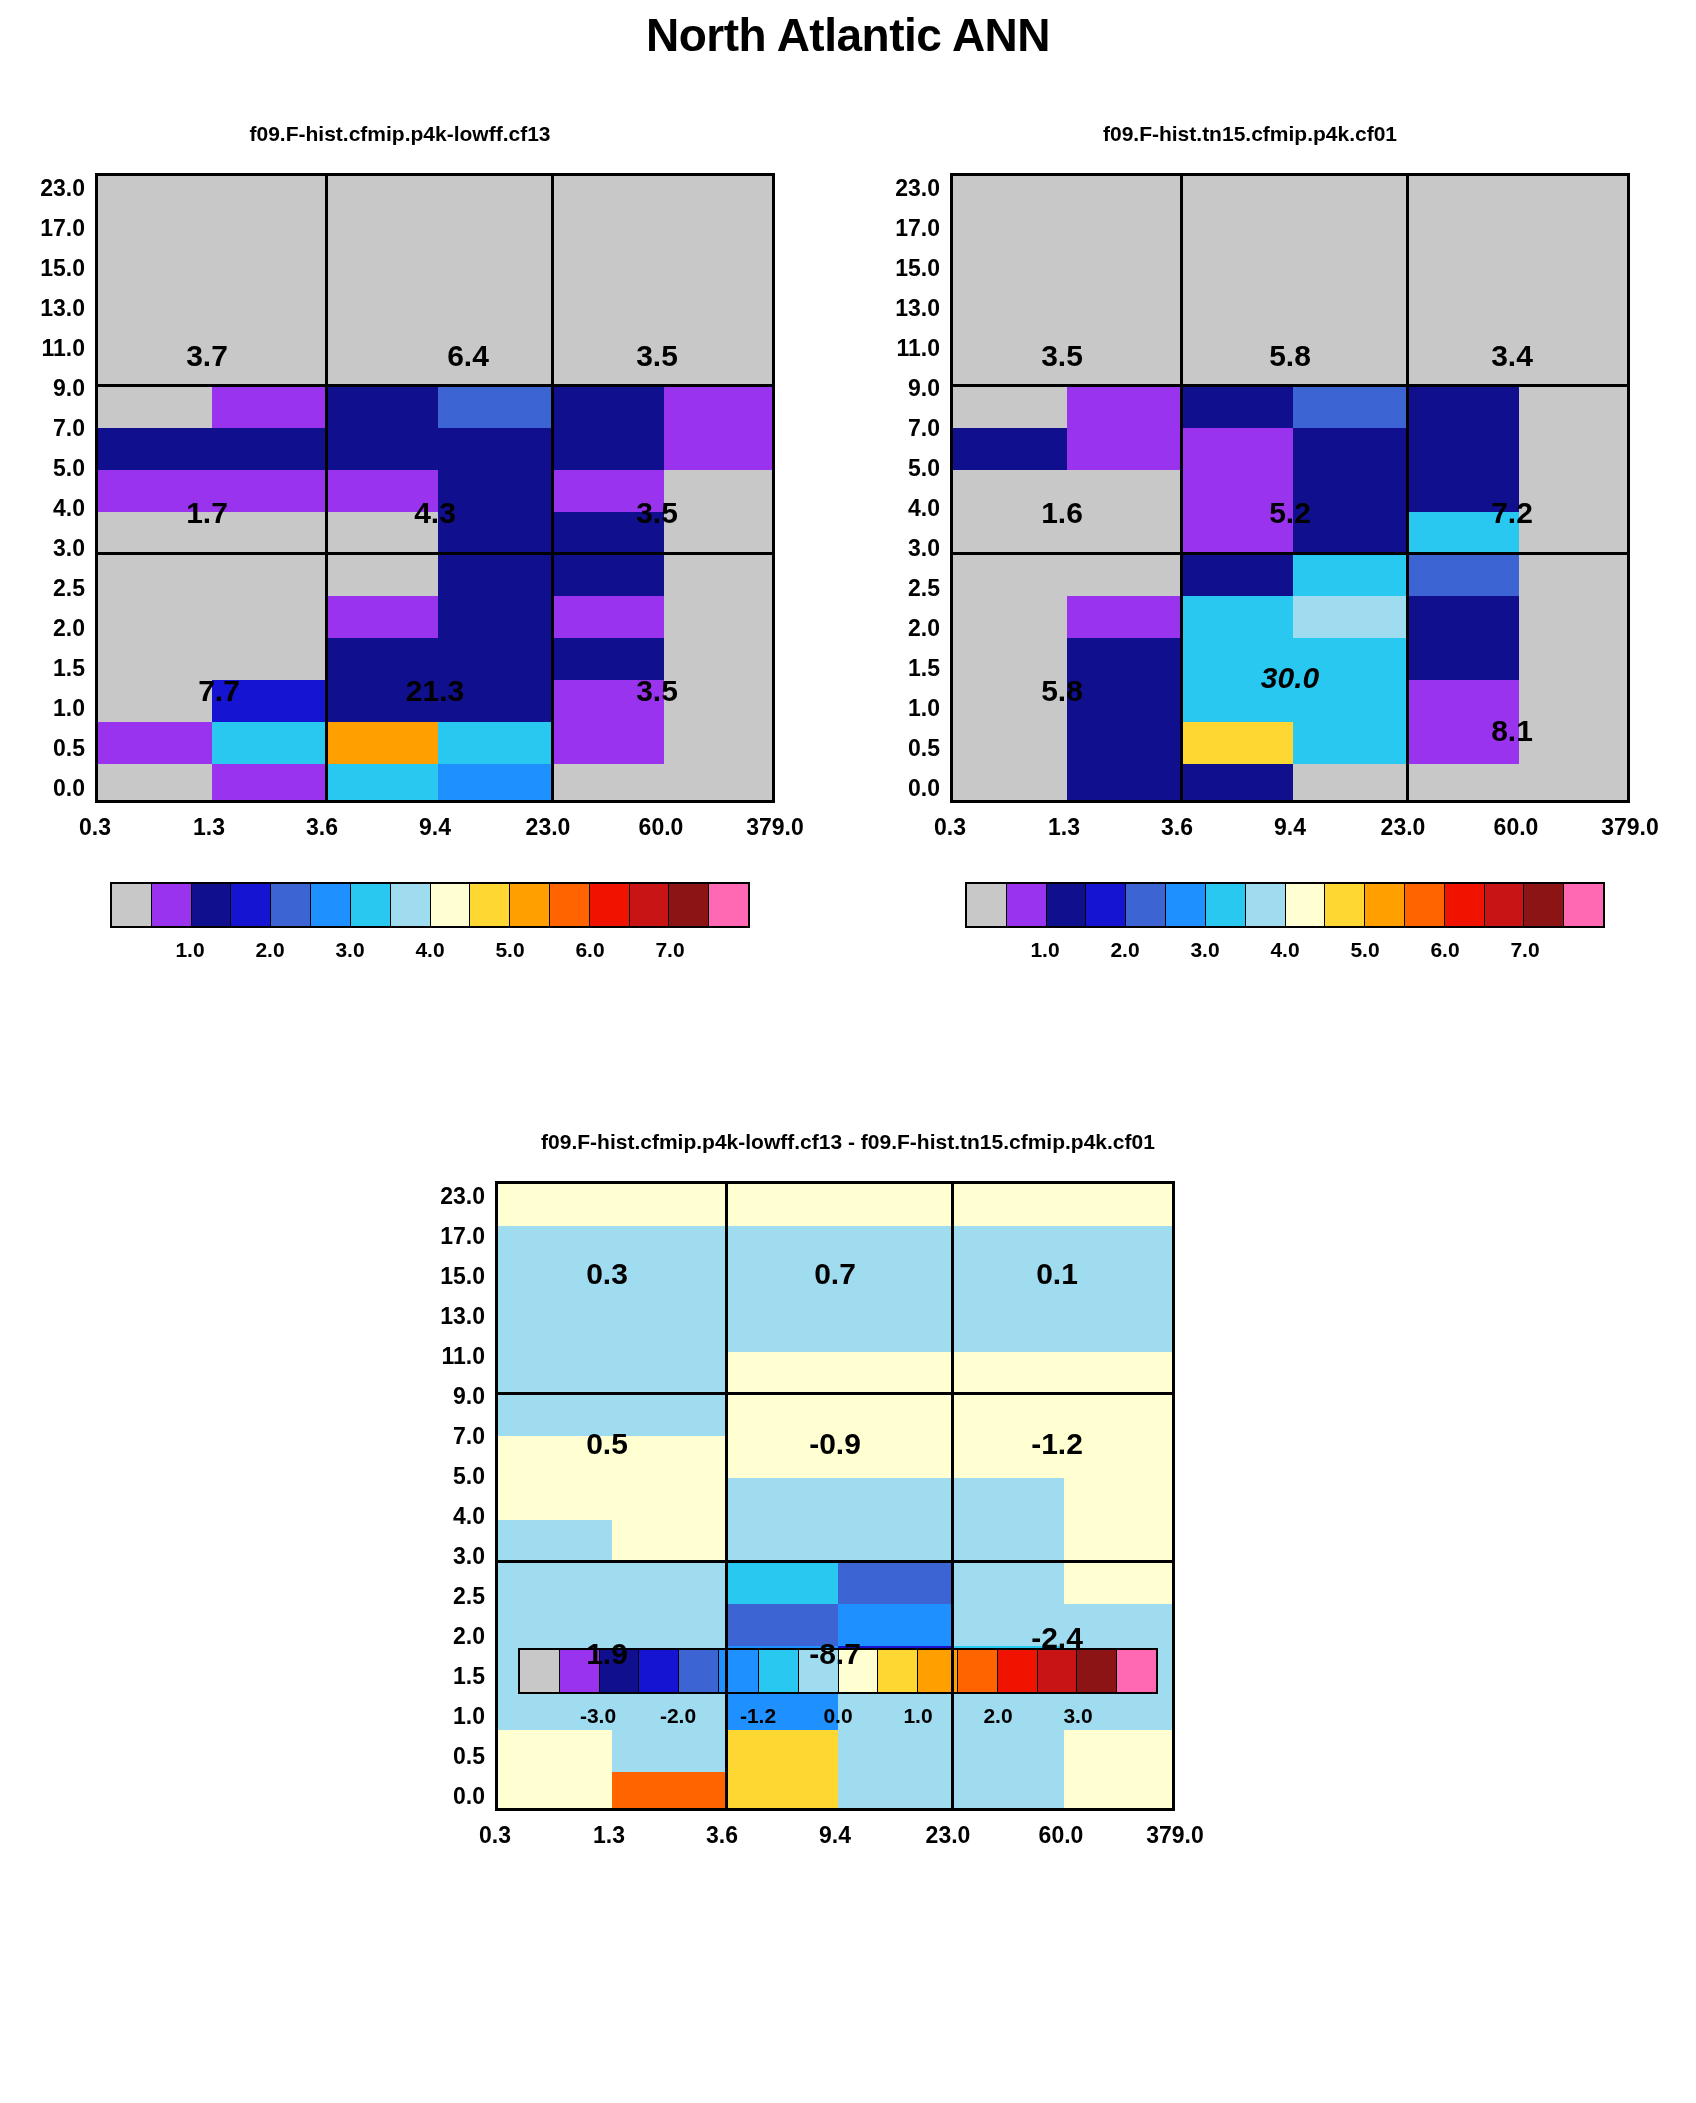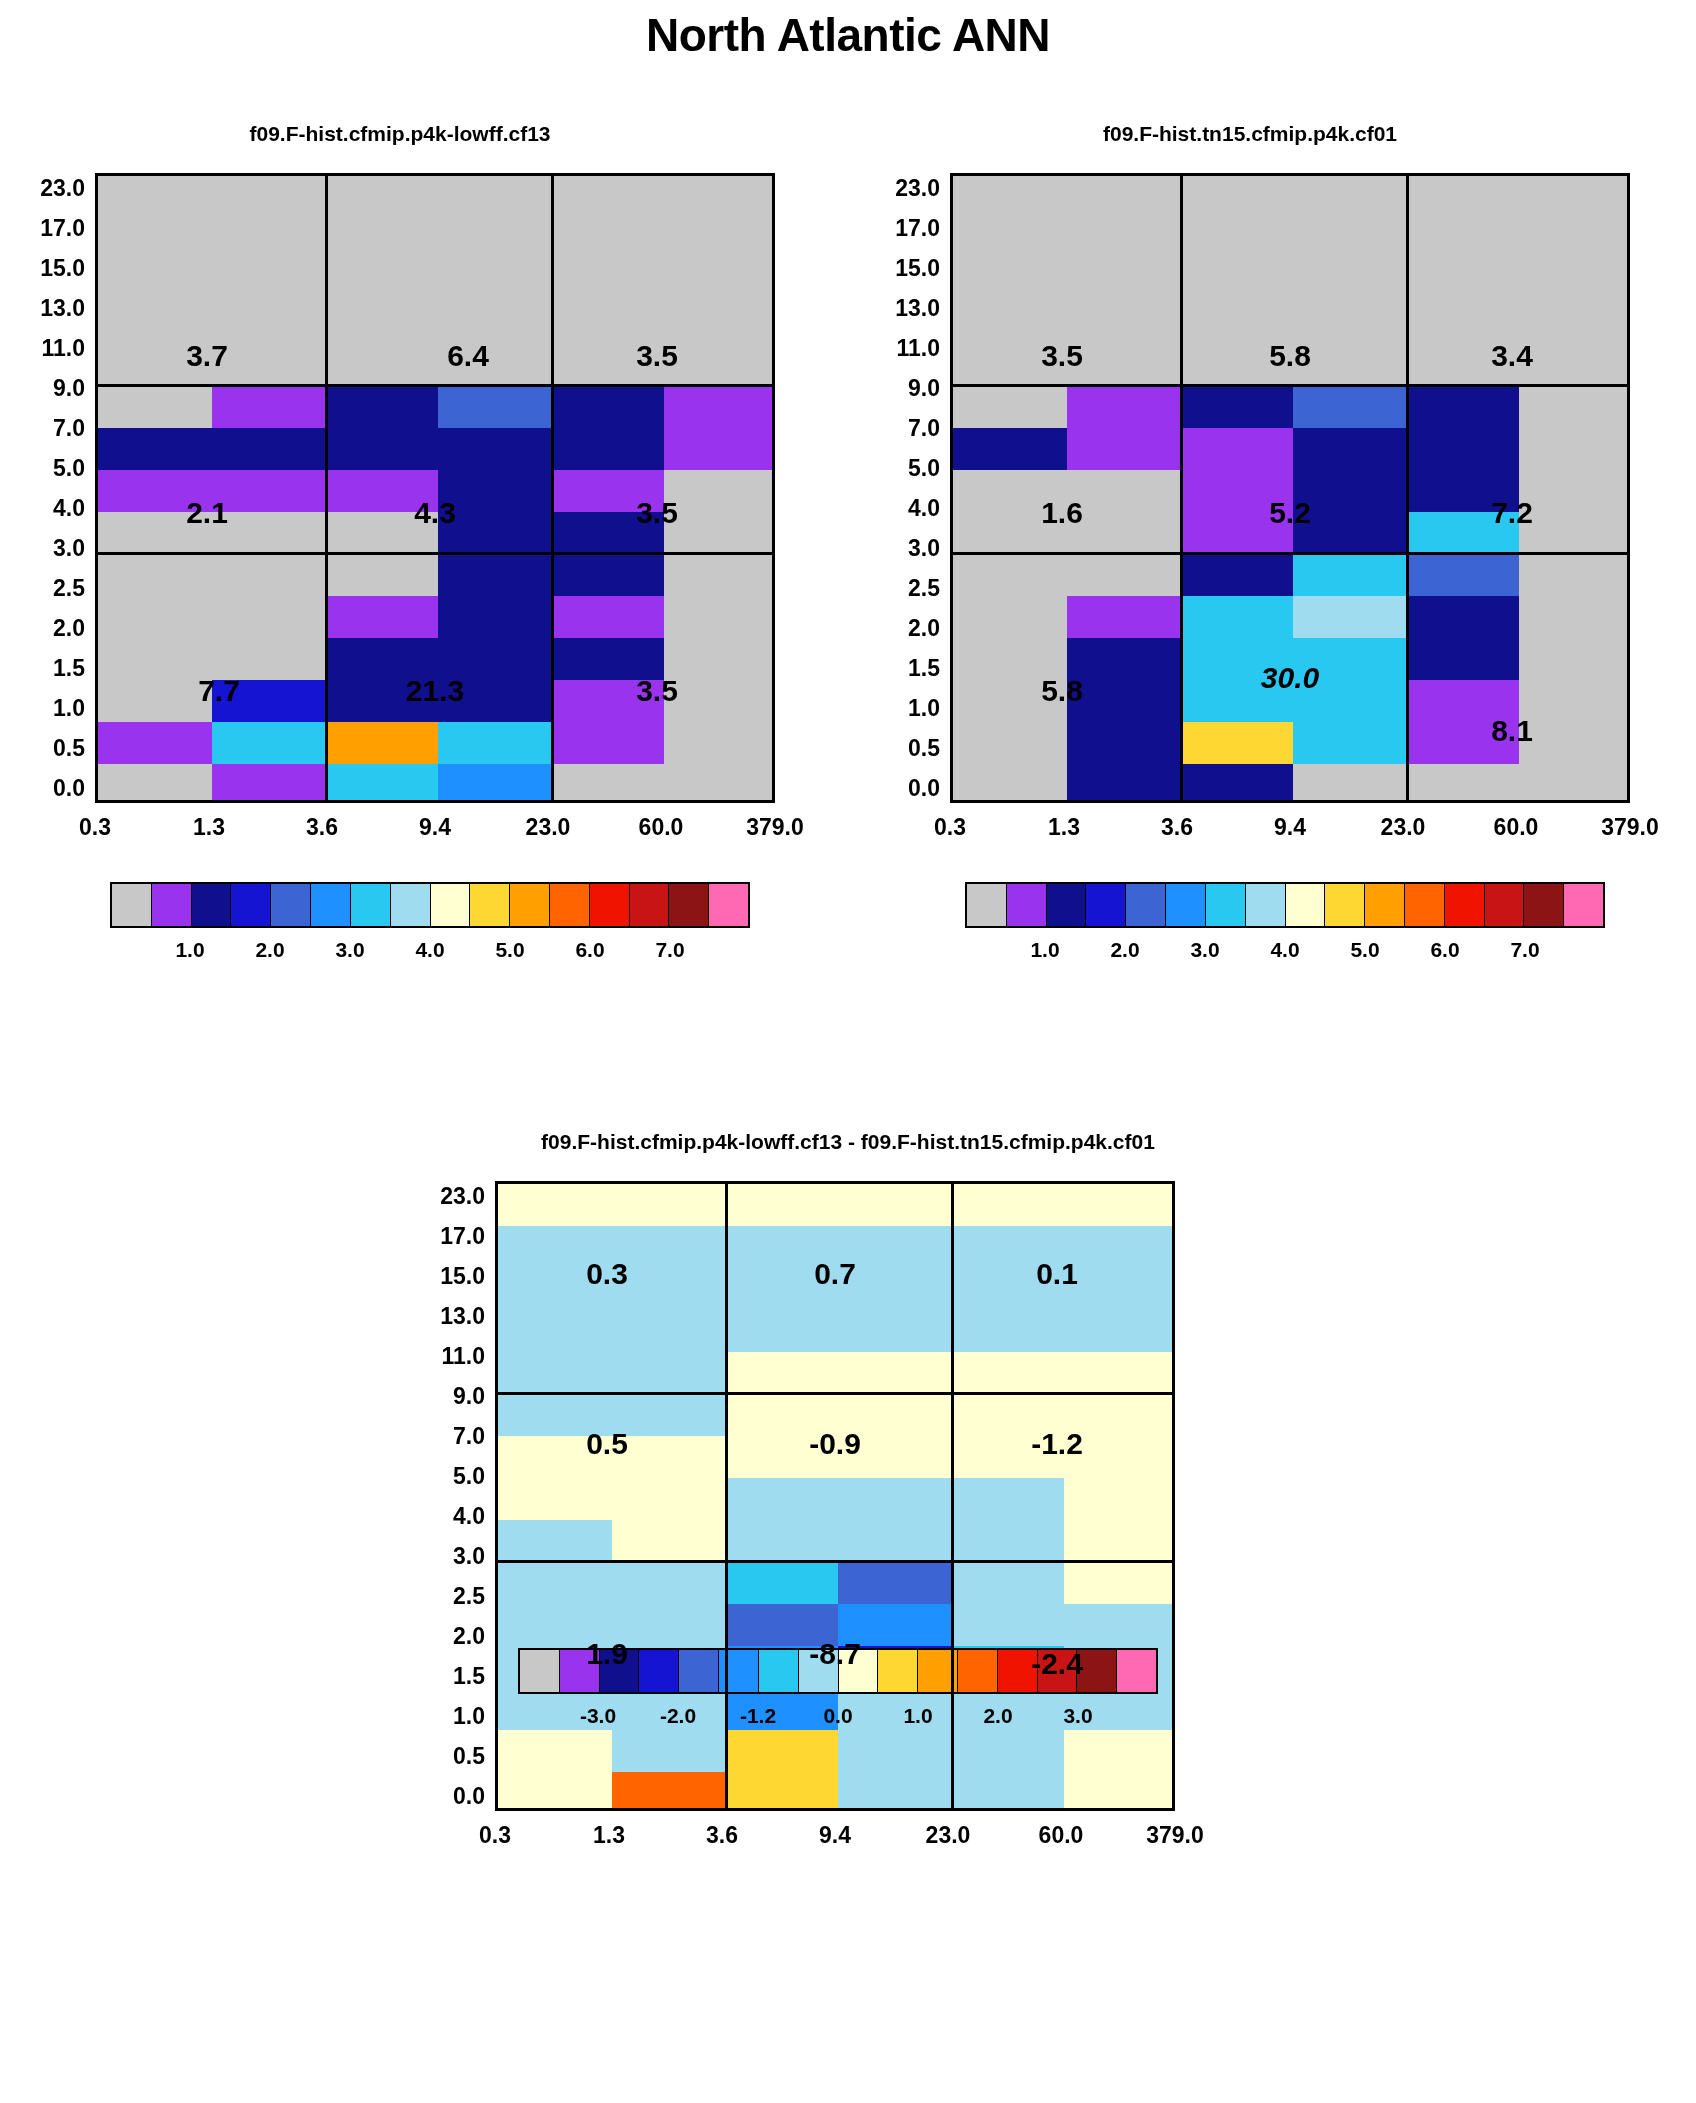--- a/index.html
+++ b/index.html
@@ -223,21 +223,21 @@
 
         <div class="sep-line" style="left:227px; top:0px; width:3px; height:630px;"></div>
         <div class="sep-line" style="left:453px; top:0px; width:3px; height:630px;"></div>
         <div class="sep-line" style="left:0px; top:208px; width:680px; height:3px;"></div>
         <div class="sep-line" style="left:0px; top:376px; width:680px; height:3px;"></div>
       </div>
 
       <div class="big-num" style="left:207px; top:210px;">3.7</div>
       <div class="big-num" style="left:435px; top:210px;margin-left:33px;">6.4</div>
       <div class="big-num" style="left:657px; top:210px;">3.5</div>
-      <div class="big-num" style="left:207px; top:367px;">2.1</div>
+      <div class="big-num" style="left:207px; top:367px;">1.7</div>
       <div class="big-num" style="left:435px; top:367px;">4.3</div>
       <div class="big-num" style="left:657px; top:367px;">3.5</div>
       <div class="big-num" style="left:207px; top:545px;margin-left:12px;">7.7</div>
       <div class="big-num" style="left:435px; top:545px;">21.3</div>
       <div class="big-num" style="left:657px; top:545px;">3.5</div>
 
       <div class="xlabels" style="left:95px; top:668px; width:680px;">
         <div class="xlabel" style="left:0px;">0.3</div>
         <div class="xlabel" style="left:114px;">1.3</div>
         <div class="xlabel" style="left:227px;">3.6</div>
@@ -536,21 +536,21 @@
     </div>
 
     <div class="big-num" style="left:607px; top:120px;">0.3</div>
     <div class="big-num" style="left:835px; top:120px;">0.7</div>
     <div class="big-num" style="left:1057px; top:120px;">0.1</div>
     <div class="big-num" style="left:607px; top:290px;">0.5</div>
     <div class="big-num" style="left:835px; top:290px;">-0.9</div>
     <div class="big-num" style="left:1057px; top:290px;">-1.2</div>
     <div class="big-num" style="left:607px; top:500px;">1.9</div>
     <div class="big-num" style="left:835px; top:500px;">-8.7</div>
-    <div class="big-num" style="left:1057px; top:510px;">-2.4</div>
+    <div class="big-num" style="left:1057px; top:484px;">-2.4</div>
 
     <div class="xlabels" style="left:495px; top:668px; width:680px;">
       <div class="xlabel" style="left:0px;">0.3</div>
       <div class="xlabel" style="left:114px;">1.3</div>
       <div class="xlabel" style="left:227px;">3.6</div>
       <div class="xlabel" style="left:340px;">9.4</div>
       <div class="xlabel" style="left:453px;">23.0</div>
       <div class="xlabel" style="left:566px;">60.0</div>
       <div class="xlabel" style="left:680px;">379.0</div>
     </div>

